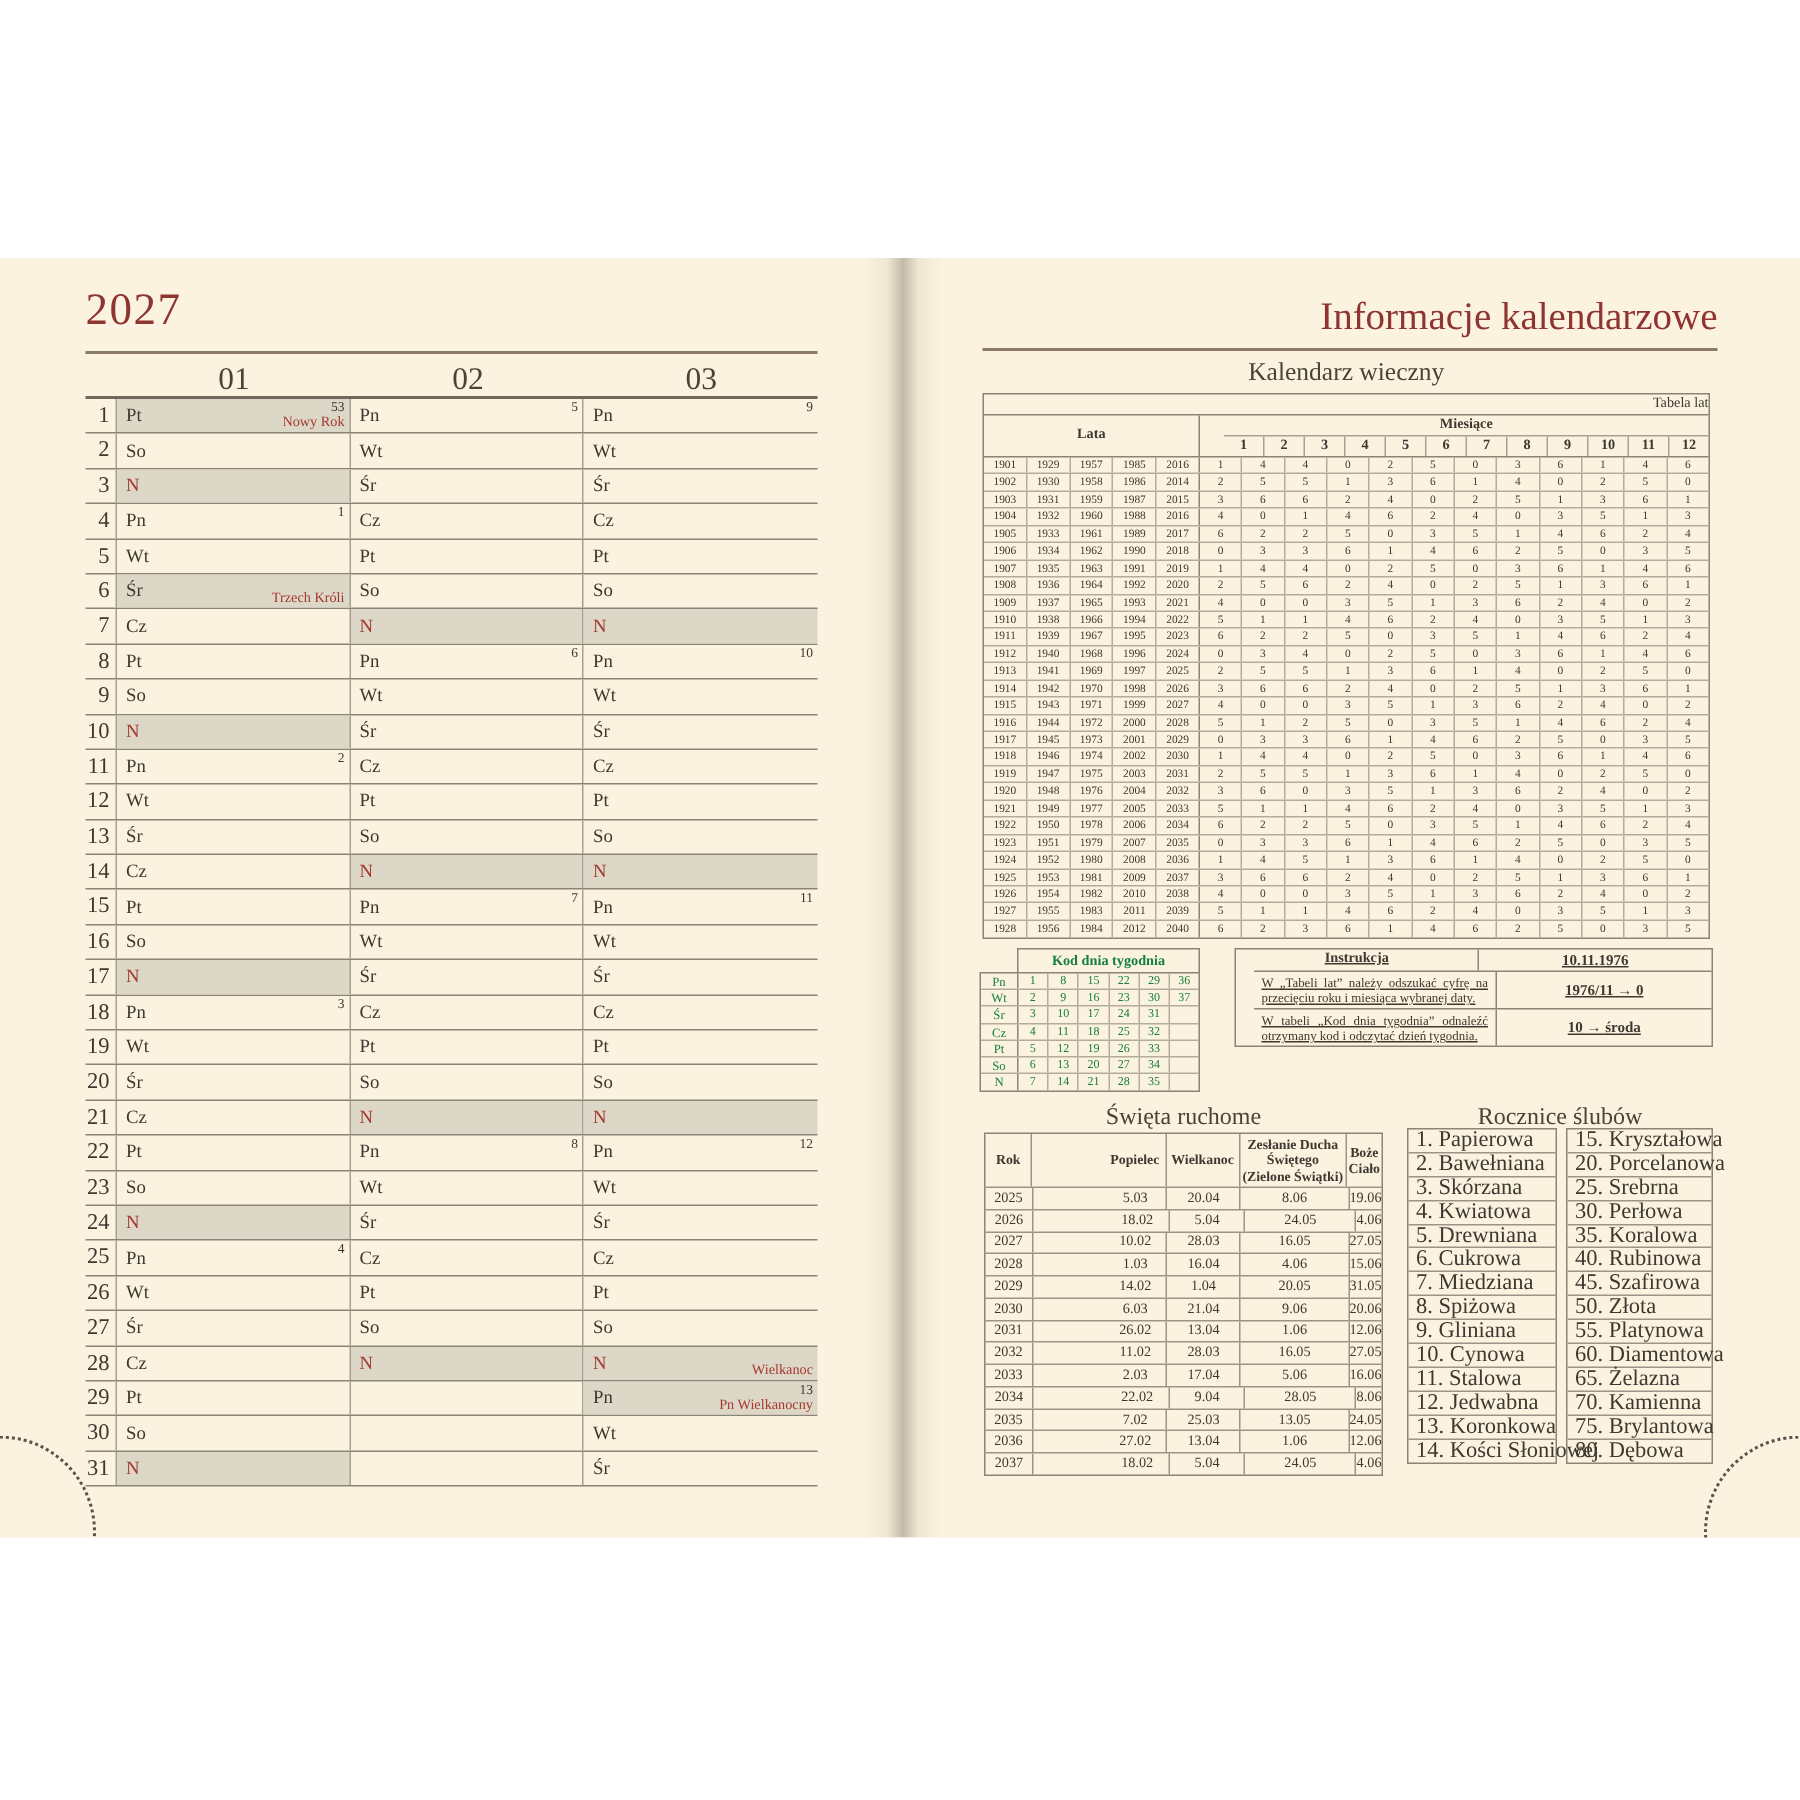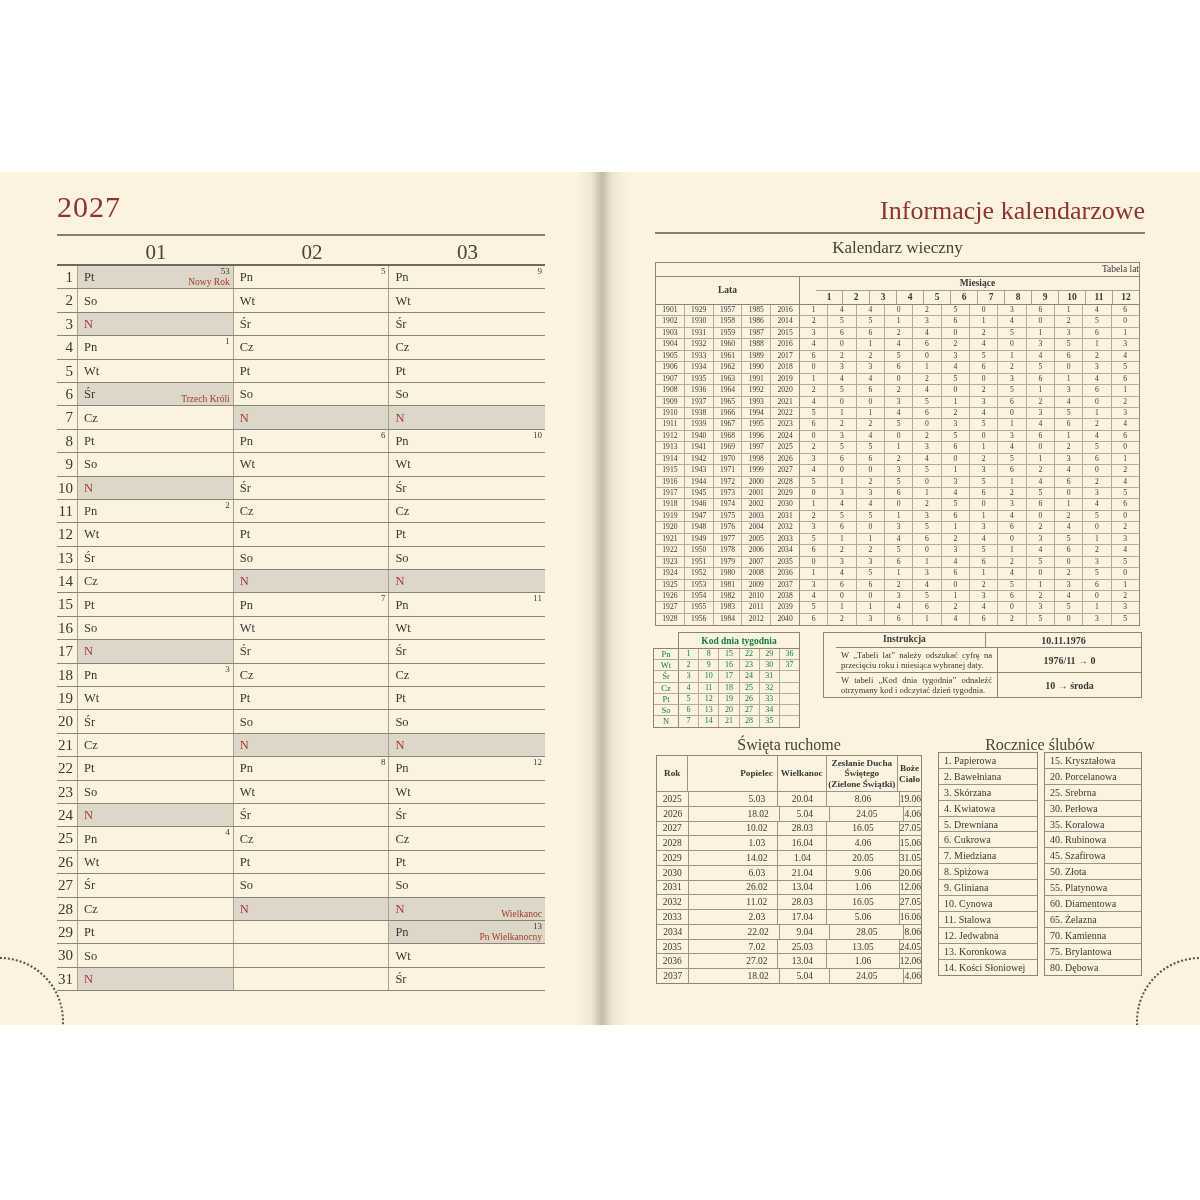--- a/index.html
+++ b/index.html
@@ -50,41 +50,41 @@
   .kod { position:absolute; left:653px; top:460px; width:147px; color:#15803d; }
   .kod-head { margin-left:25px; width:122px; height:16px; border:1px solid #8b8478; border-bottom:none; text-align:center; font-weight:bold; font-size:9.5px; line-height:16px; }
   .kod-body { border:1px solid #8b8478; }
   .kod-row { display:flex; height:11.2px; border-bottom:1px solid #b3ac9d; }
   .kod-row.last { border-bottom:none; }
   .kod-day { width:25px; border-right:1px solid #8b8478; text-align:center; font-size:8.5px; line-height:10.5px; }
   .kod-c { flex:1; border-right:1px solid #b3ac9d; text-align:center; font-size:8px; line-height:10.5px; }
   .kod-c.last { border-right:none; }
 
   .instr { position:absolute; left:823px; top:460px; width:319px; border:1px solid #8b8478; color:#3d3930; }
-  .instr-row { display:flex; border-top:1px solid #8b8478; }
+  .instr-row { display:flex; border-top:1px solid #8b8478;text-decoration:underline; }
   .instr-row.head { border-top:none; height:14px; }
   .instr-row.step { height:25px;margin-left:12px; }
   .instr-l { width:162px; border-right:1px solid #8b8478; }
   .head .instr-l { text-align:center; font-weight:bold; font-size:9.5px; line-height:13px; }
   .step .instr-l { font-size:8.6px; line-height:1.18; padding:2px 5px 0 5px; text-align:justify; }
   .instr-r { flex:1; display:flex; align-items:center; justify-content:center; font-weight:bold; font-size:10px; }
 
   .sw-title { position:absolute; left:656px; top:564px; width:266px; text-align:center; font-size:16px; color:#494439; }
   .sw { position:absolute; left:656px; top:583px; width:266px; border:1px solid #8b8478; color:#3d3930; }
   .sw-head { display:flex; height:35px; }
   .sw-row { display:flex; height:14.77px; border-top:1px solid #9b9488; }
   .sw-c { border-right:1px solid #9b9488; display:flex; align-items:center; justify-content:center; text-align:center; font-size:9.5px; }
   .sw-c.hd { font-weight:bold; font-size:9.2px; line-height:1.12; padding:1px; }
   .w0{width:37px;} .w1{width:49px;margin-left:48px;} .w2{width:58px;} .w3{width:85px;} .w4{flex:1; border-right:none;}
 
   .ann-title { position:absolute; left:938px; top:564px; width:204px; text-align:center; font-size:16px; color:#494439; }
   .ann { position:absolute; top:580px; border:1px solid #8b8478; color:#3d3930; background:transparent; }
   .ann-left { left:938px; width:100px; }
   .ann-right { left:1044px; width:98px; }
-  .ann-row { height:15.9px; border-bottom:1px solid #9b9488; font-size:10px; line-height:15px; padding-left:5px; white-space:nowrap; }
+  .ann-row { height:15.9px; border-bottom:1px solid #9b9488; font-size:15px; line-height:15px; padding-left:5px; white-space:nowrap; }
   .ann-row.last { border-bottom:none; }
 </style>
 </head>
 <body>
 
 <div id="page">
   <div class="gutter"></div>
   <div class="arc arc-left"></div>
   <div class="arc arc-right"></div>
 

